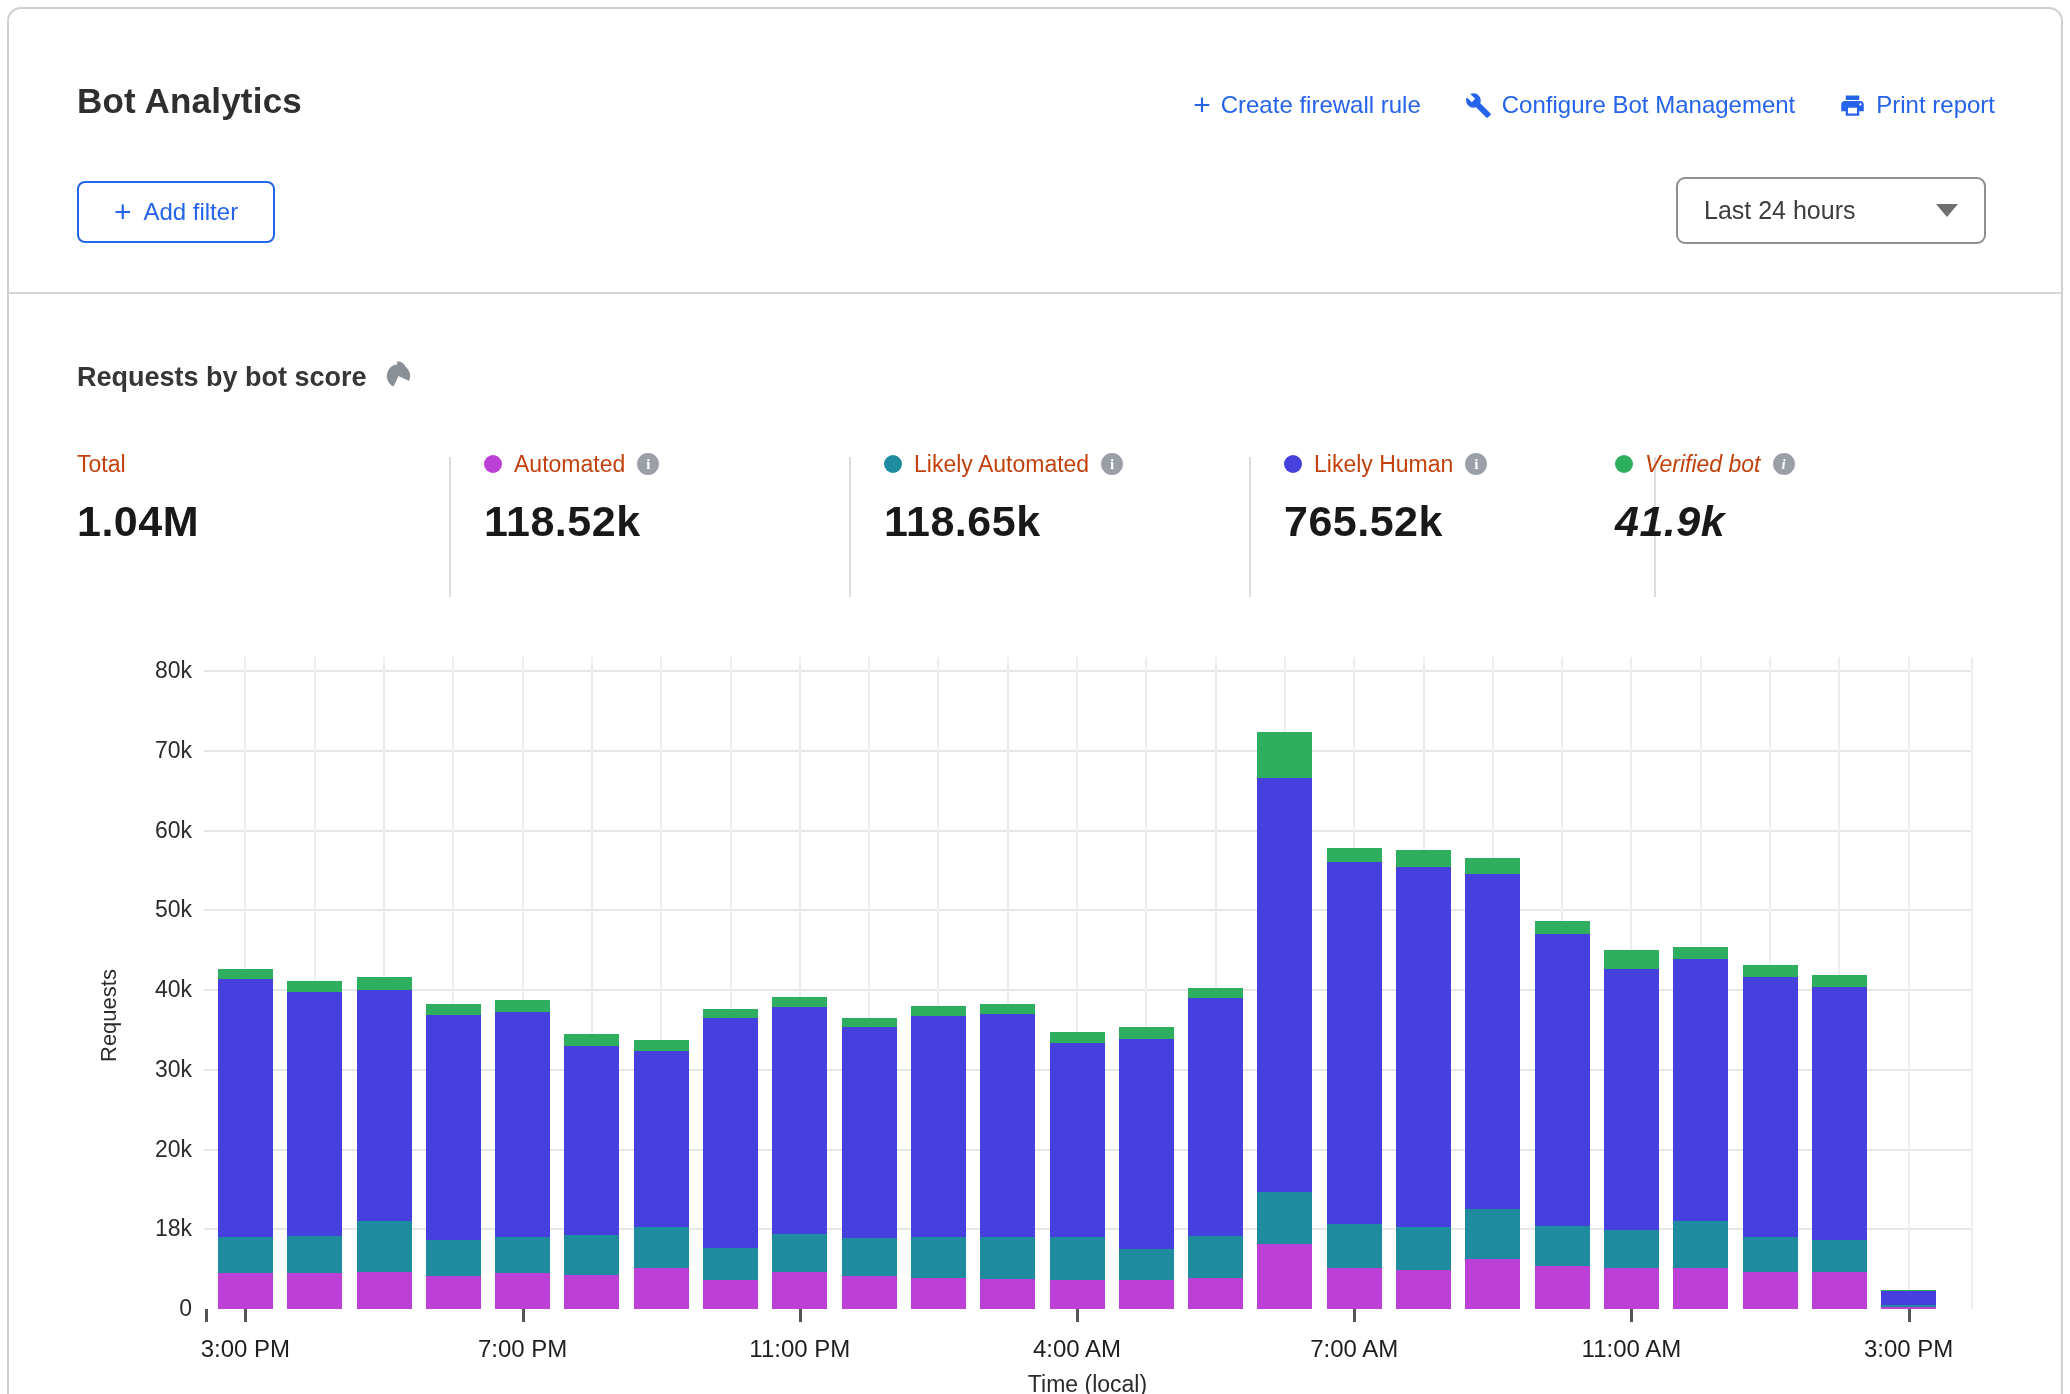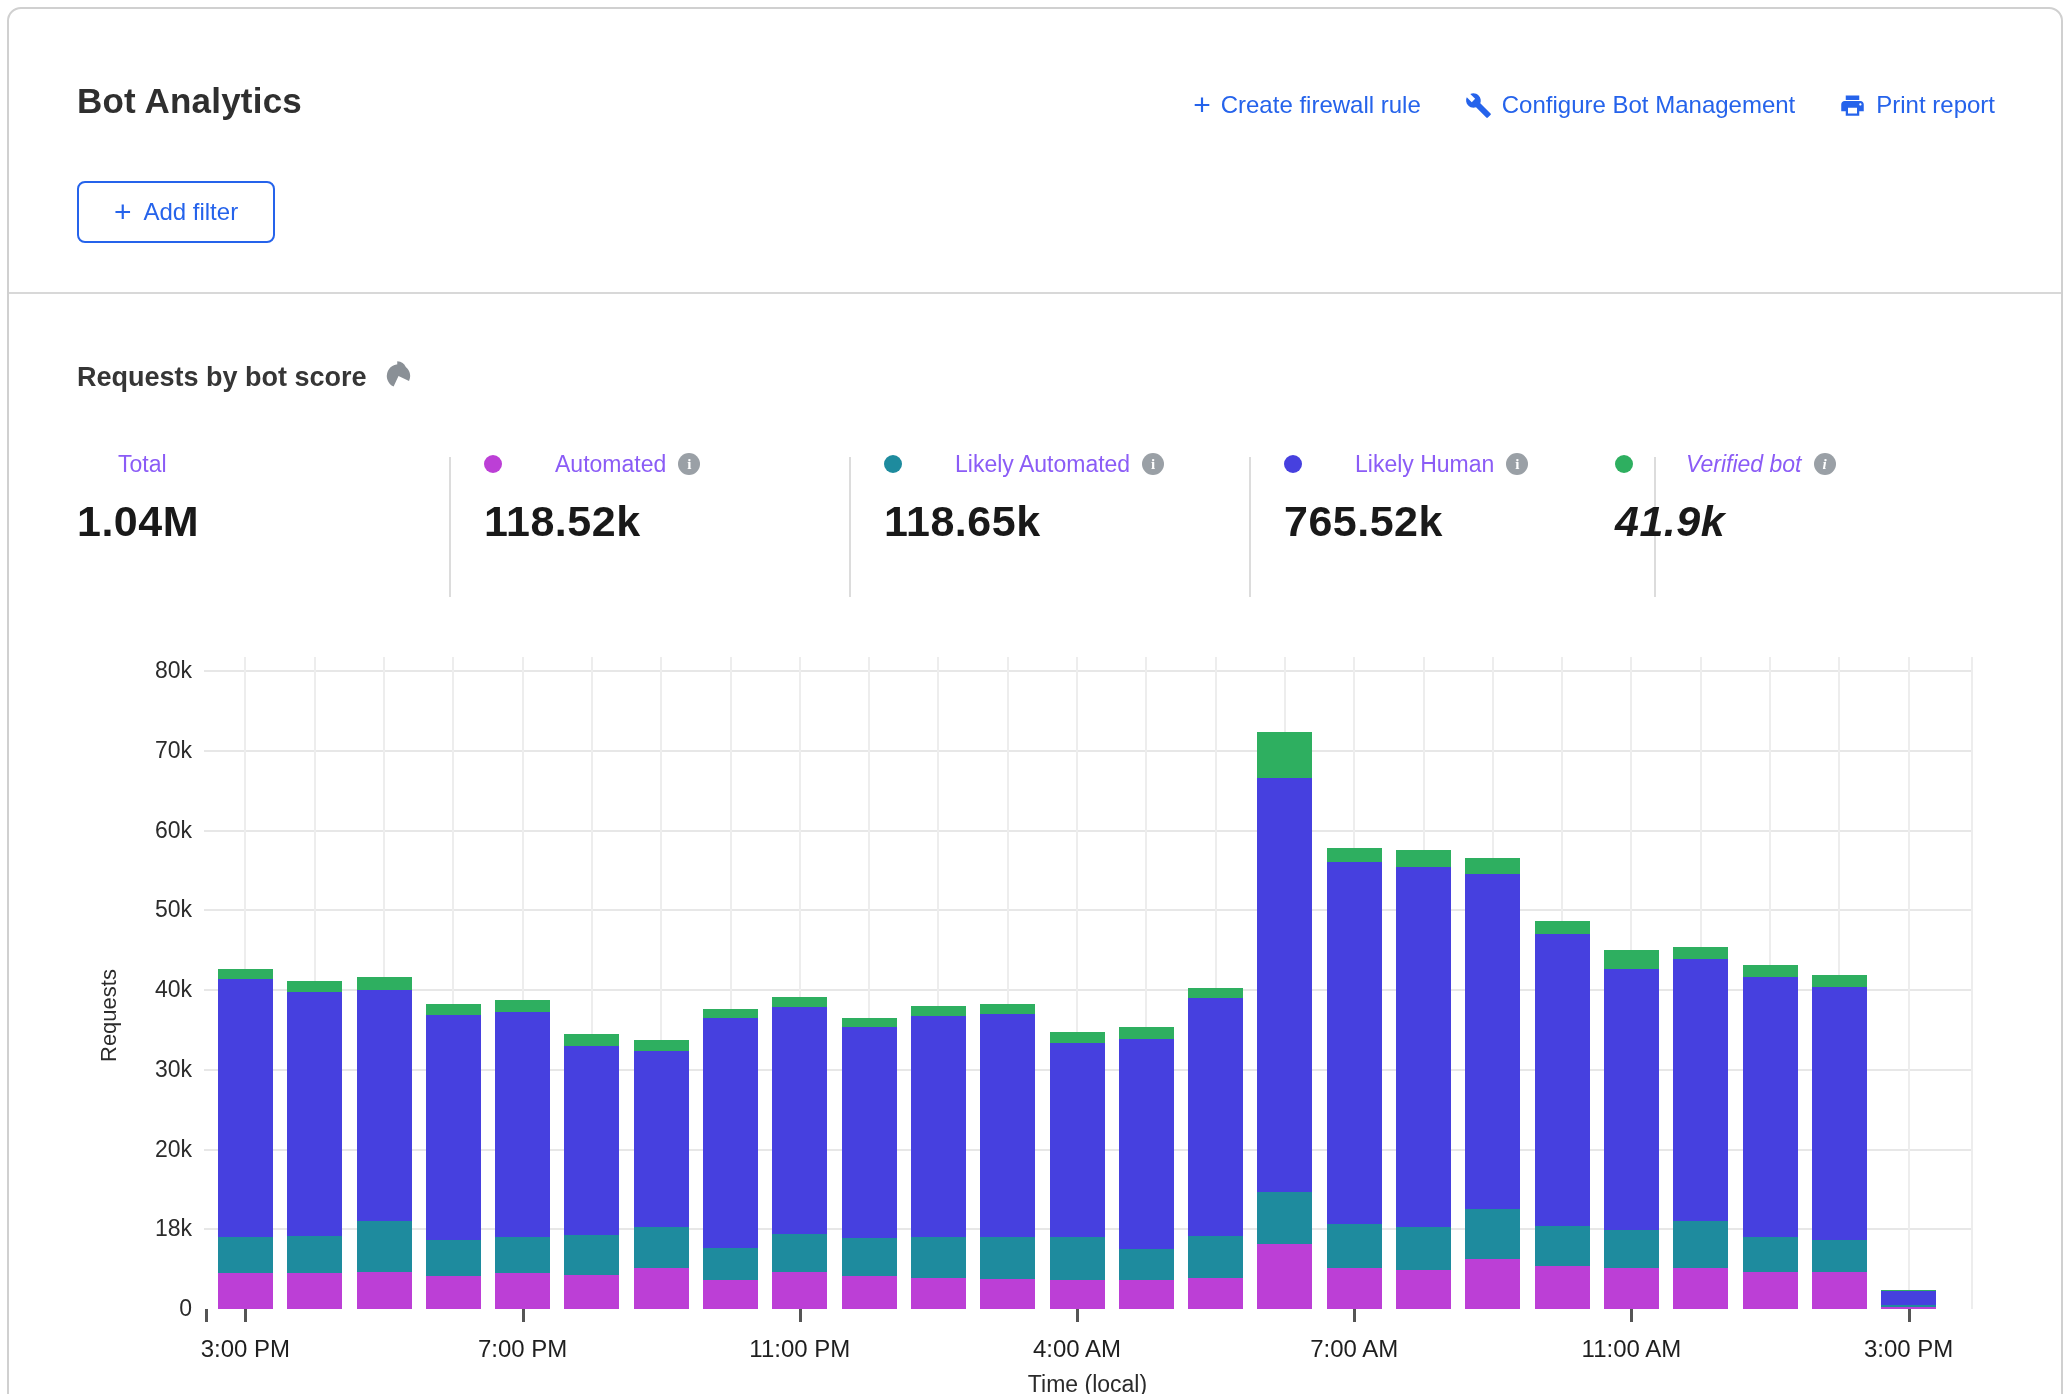--- a/index.html
+++ b/index.html
@@ -18,21 +18,21 @@
             background:#fff; display:flex; align-items:center; padding:0 26px; font-size:25px; color:#3d3d3d; cursor:pointer; }
   .caret { margin-left:auto; width:0; height:0; border-left:11px solid transparent; border-right:11px solid transparent; border-top:13px solid #6f6f6f; }
   .hdr-divider { position:absolute; left:0; top:283px; width:100%; height:2px; background:#d8d8d8; }
   
   .sec-title-row { position:absolute; left:68px; top:352px; display:flex; align-items:center; gap:18px; }
   .sec-title { font-size:27px; font-weight:700; color:#363636; }
   
   .stats { position:absolute; left:0; top:440px; width:100%; height:160px; }
   .stat { position:absolute; top:0; }
   .stat .lab-row { display:flex; align-items:center; gap:12px; height:30px; }
-  .stat .lab { font-size:23px; color:#8b5cf6;margin-left:41px; }
+  .stat .lab { font-size:23px; color:#c2410c; }
   .dot { width:18px; height:18px; border-radius:50%; }
   .info { width:22px; height:22px; border-radius:50%; background:#9aa0a6; color:#fff; font-size:15px; font-weight:700;
           display:flex; align-items:center; justify-content:center; font-family:"Liberation Serif", serif; cursor:pointer; }
   .stat .val { margin-top:18px; font-size:43px; font-weight:700; color:#191919; letter-spacing:.5px; }
   .stat-div { position:absolute; top:8px; width:2px; height:140px; background:#dcdcdc; }
   
   #chart { position:absolute; left:0; top:0; width:2070px; height:1394px; pointer-events:none; }
   .gridline-h { position:absolute; background:#e7e7e7; height:2px; }
   .gridline-v { position:absolute; background:#ededed; width:2px; }
   .ytick { position:absolute; font-size:23px; color:#2b2b2b; text-align:right; width:80px; }
@@ -70,20 +70,24 @@
       </span>
       <span>Print report</span>
     </div>
   </div>
 
   <button class="add-filter">
     <span class="plus-glyph">+</span>
     <span>Add filter</span>
   </button>
 
+  <div class="select">
+    <span>Last 24 hours</span>
+    <span class="caret"></span>
+  </div>
 
   <div class="hdr-divider"></div>
 
   <div class="sec-title-row">
     <span class="sec-title">Requests by bot score</span>
     <span>
       <svg width="28" height="28" viewBox="0 0 24 24">
           <path fill="#8a9096" d="M13 2.05v9.95h9.95A10 10 0 1 1 13 2.05z" transform="rotate(115 12 12)"></path>
           <path fill="#8a9096" d="M11 1 A10 10 0 0 1 20 7.5 L11 11 Z" transform="translate(1.5 -0.5) scale(0.82)"></path>
         </svg>

